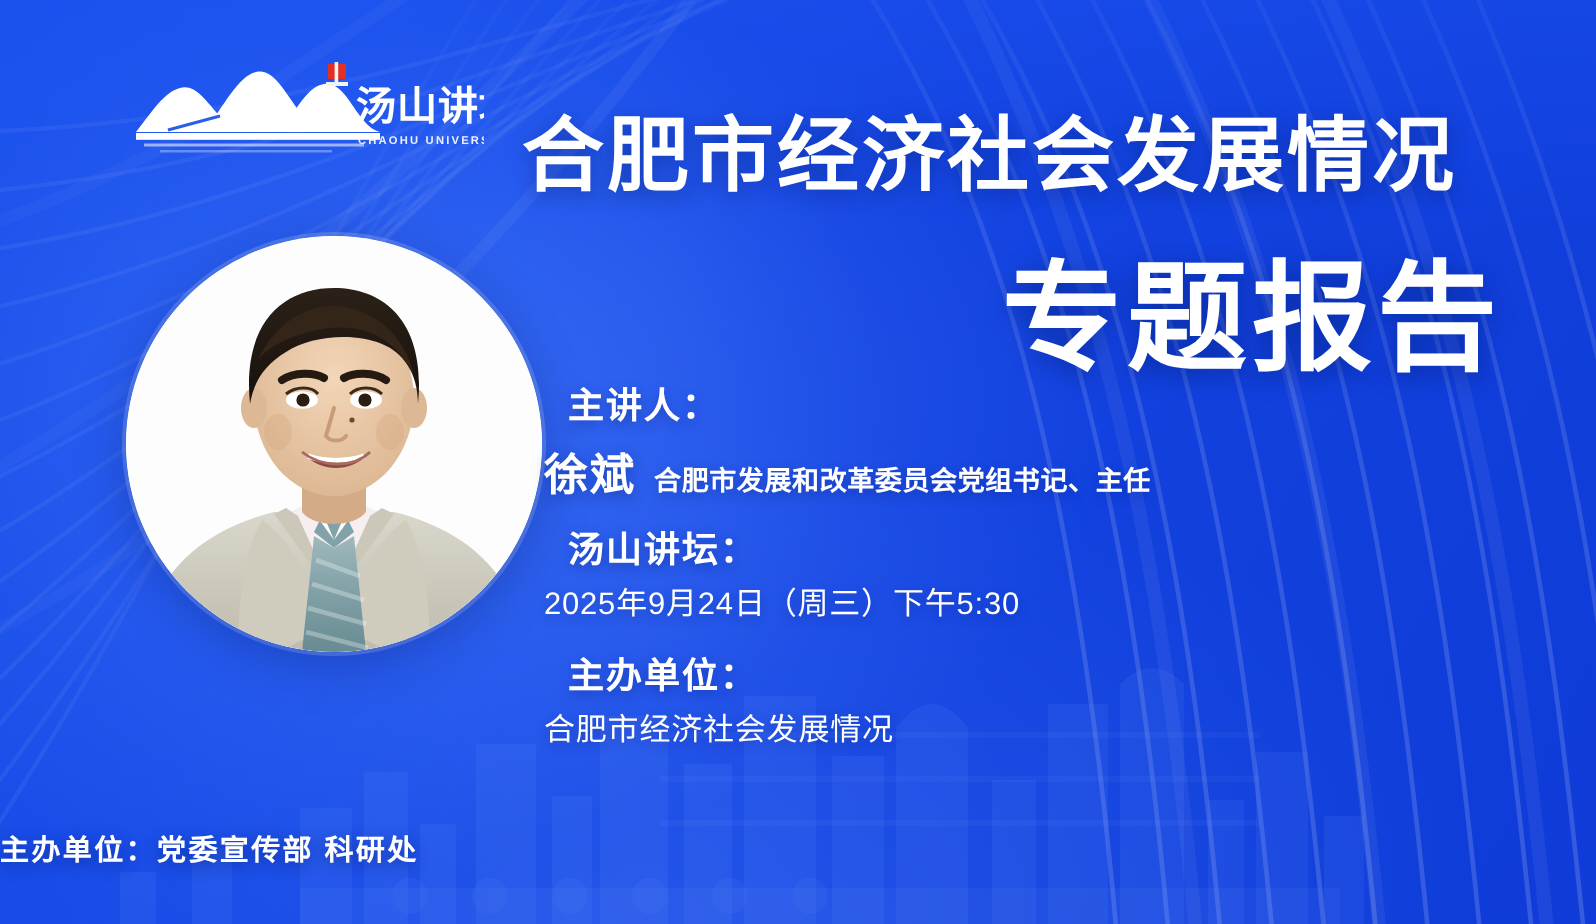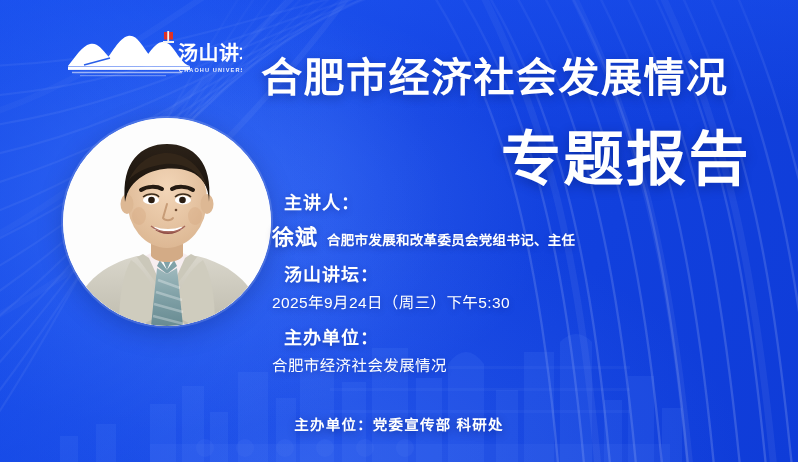--- a/index.html
+++ b/index.html
@@ -122,21 +122,20 @@
   .speaker-title {
     font-size:13.5px;
     font-weight:bold;
     letter-spacing:0.3px;
     text-shadow:0 2px 6px rgba(3,22,96,0.30);
   }
 
   
   .footer {
     position:absolute; left:0; right:0; bottom:28px;
-    text-align:center;
     color:#ffffff;
     font-size:14.5px;
     font-weight:bold;
     letter-spacing:1.2px;
     text-shadow:0 2px 8px rgba(3,22,96,0.45);
   }
 </style>
 </head>
 <body>
 

